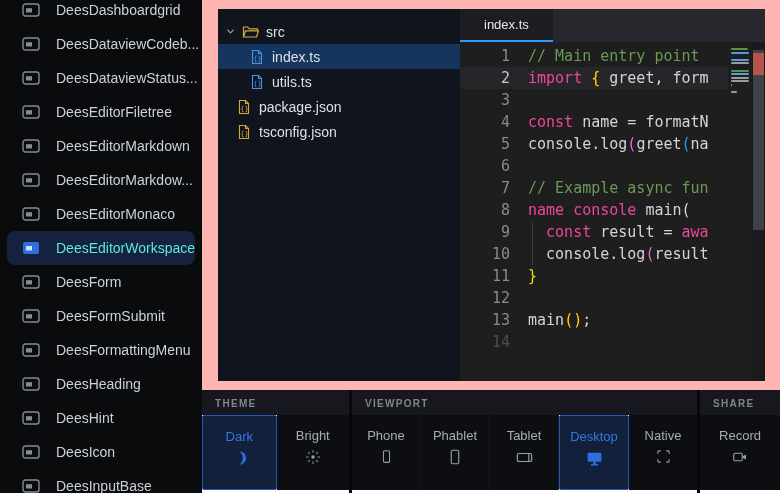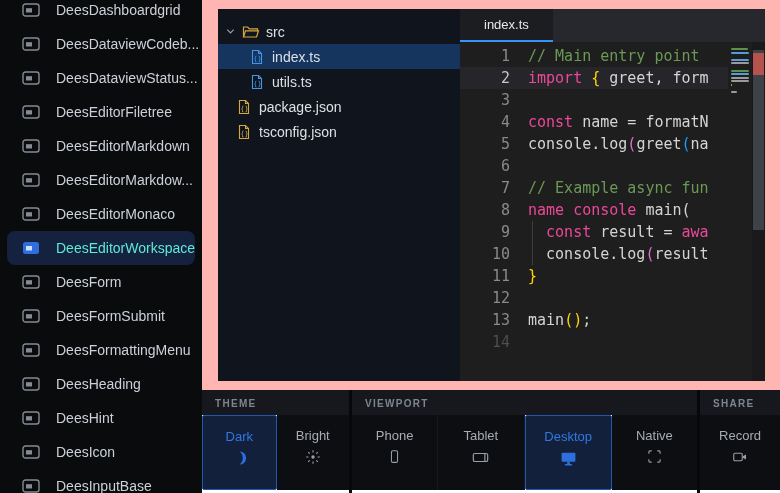--- a/index.html
+++ b/index.html
@@ -396,20 +396,28 @@
     <div class="tb-buttons">
           <div class="tb-btn">
     <span class="tb-btn-label">Phone</span>
     <span class="ico">
               <svg viewBox="0 0 16 16" width="15" height="15" fill="none" stroke="currentColor" stroke-width="1.1">
                 <rect x="4.75" y="1.75" width="6.5" height="12.5" rx="1.5"></rect>
               </svg>
             </span>
   </div>
           <div class="tb-btn">
+    <span class="tb-btn-label">Phablet</span>
+    <span class="ico">
+              <svg viewBox="0 0 16 16" width="16" height="16" fill="none" stroke="currentColor" stroke-width="1.1">
+                <rect x="4.25" y="1.25" width="7.5" height="13.5" rx="1.5"></rect>
+              </svg>
+            </span>
+  </div>
+          <div class="tb-btn">
     <span class="tb-btn-label">Tablet</span>
     <span class="ico">
               <svg viewBox="0 0 16 16" width="17" height="17" fill="none" stroke="currentColor" stroke-width="1.1">
                 <rect x="1.25" y="4.25" width="13.5" height="7.5" rx="1.5"></rect>
                 <line x1="12.1" y1="4.5" x2="12.1" y2="11.5"></line>
               </svg>
             </span>
   </div>
           <div class="tb-btn selected">
     <span class="tb-btn-label">Desktop</span>

